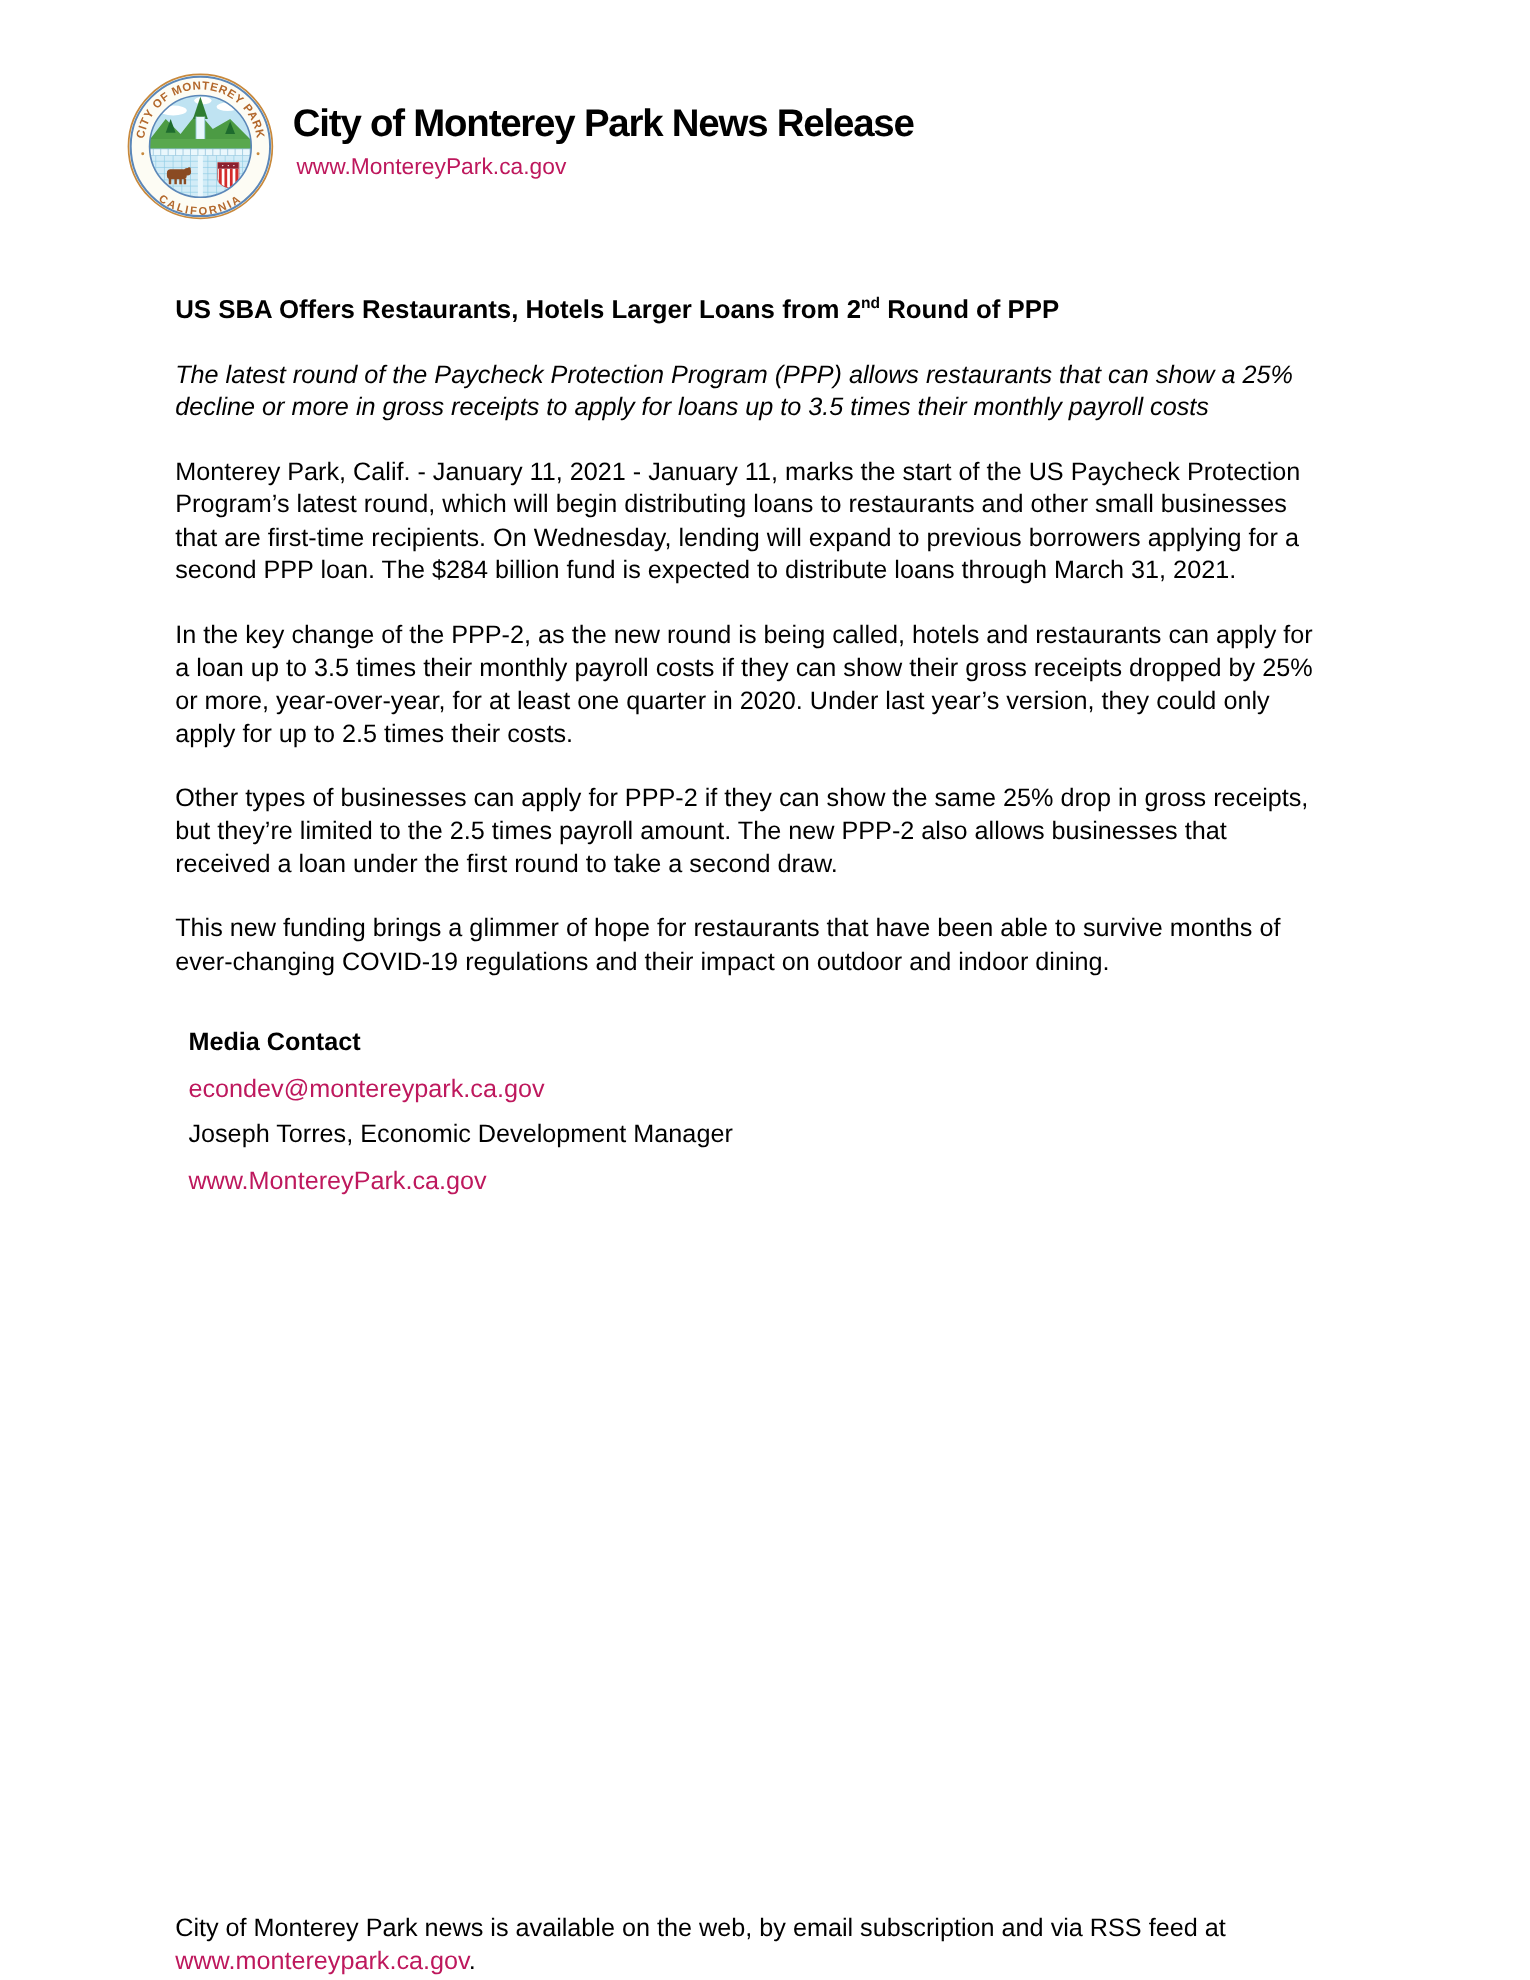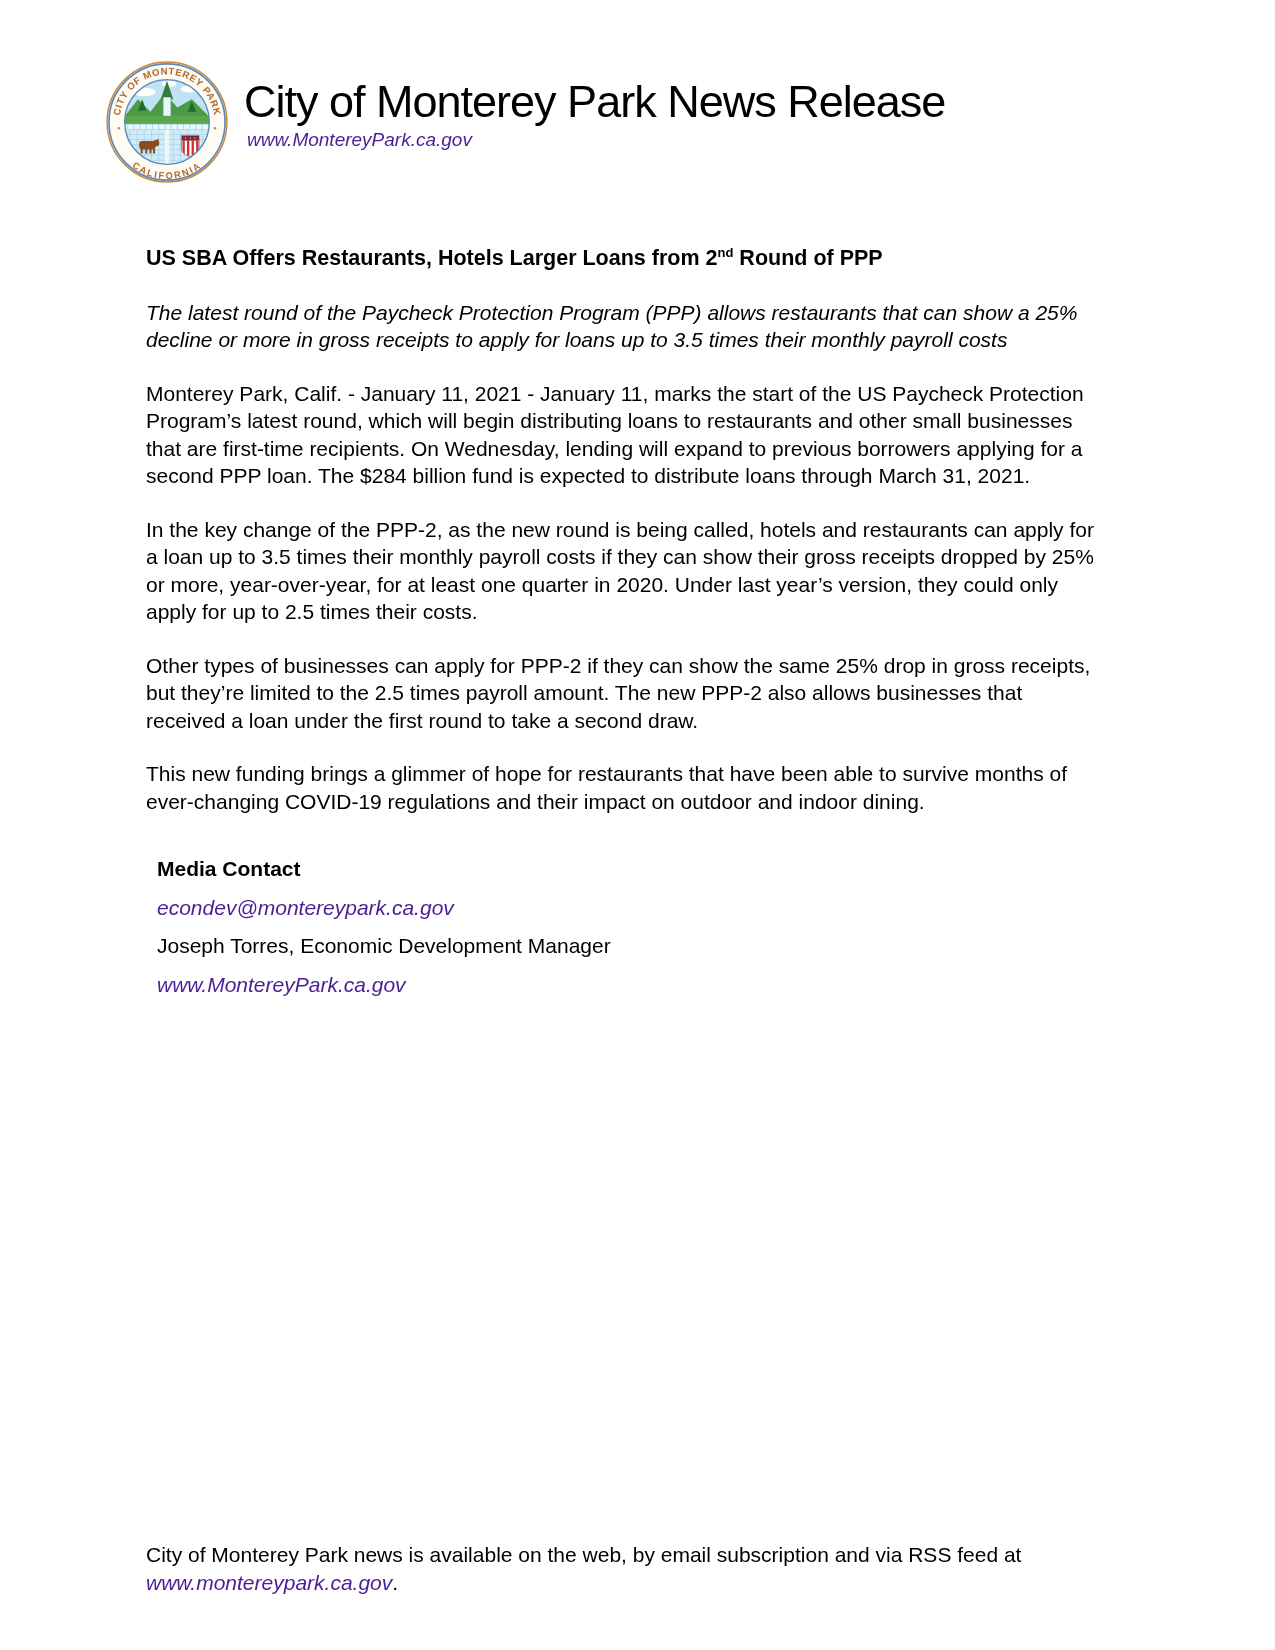--- a/index.html
+++ b/index.html
@@ -13,49 +13,49 @@
   .page { position: relative; width: 1275px; height: 1650px; background: #fff; }
 
   
   .header {
     position: absolute; left: 105px; top: 60px;
     display: flex; align-items: flex-start;
   }
   .seal { width: 124px; height: 124px; flex: 0 0 auto; }
   .header-text { margin-left: 15px; padding-top: 18px; }
   .title {
-    font-size: 45px; font-weight: 400; letter-spacing: -1px;
+    font-size: 32px; font-weight: 700; letter-spacing: -1px;
     line-height: 48px; white-space: nowrap; color: #000;
   }
   .site-link {
     display: inline-block; margin-top: 3px; margin-left: 3px;
     font-size: 19px; line-height: 22px;
   }
-  .link { color: #4c1d95; text-decoration: none; cursor: pointer; font-style: italic; }
+  .link { color: #be185d; text-decoration: none; cursor: pointer; }
 
   
   .content {
     position: absolute; left: 146px; top: 245px; width: 957px;
     font-size: 21px; line-height: 27.5px;
   }
   .headline {
     font-size: 21.5px; font-weight: 700; line-height: 27.5px;
     margin: 0 0 26px 0;
   }
   .headline sup { font-size: 13px; line-height: 0; vertical-align: super; }
   .content p { margin: 16px 0 26px 0; }
   .subtitle { font-style: italic; }
   .media-contact { margin-top: 40px; }
   .media-contact p { margin: 11px; }
   .media-heading { font-weight: 700; }
   .subscribe { margin-top: 28px; }
 
   
   .footer {
-    position: absolute; left: 146px; top: 1541px; width: 957px;
+    position: absolute; left: 146px; top: 1593px; width: 957px;
     font-size: 21px; line-height: 27.5px;
   }
 </style>
 </head>
 <body>
 
 <div class="page">
 
   <header class="header">
     <div class="seal">

